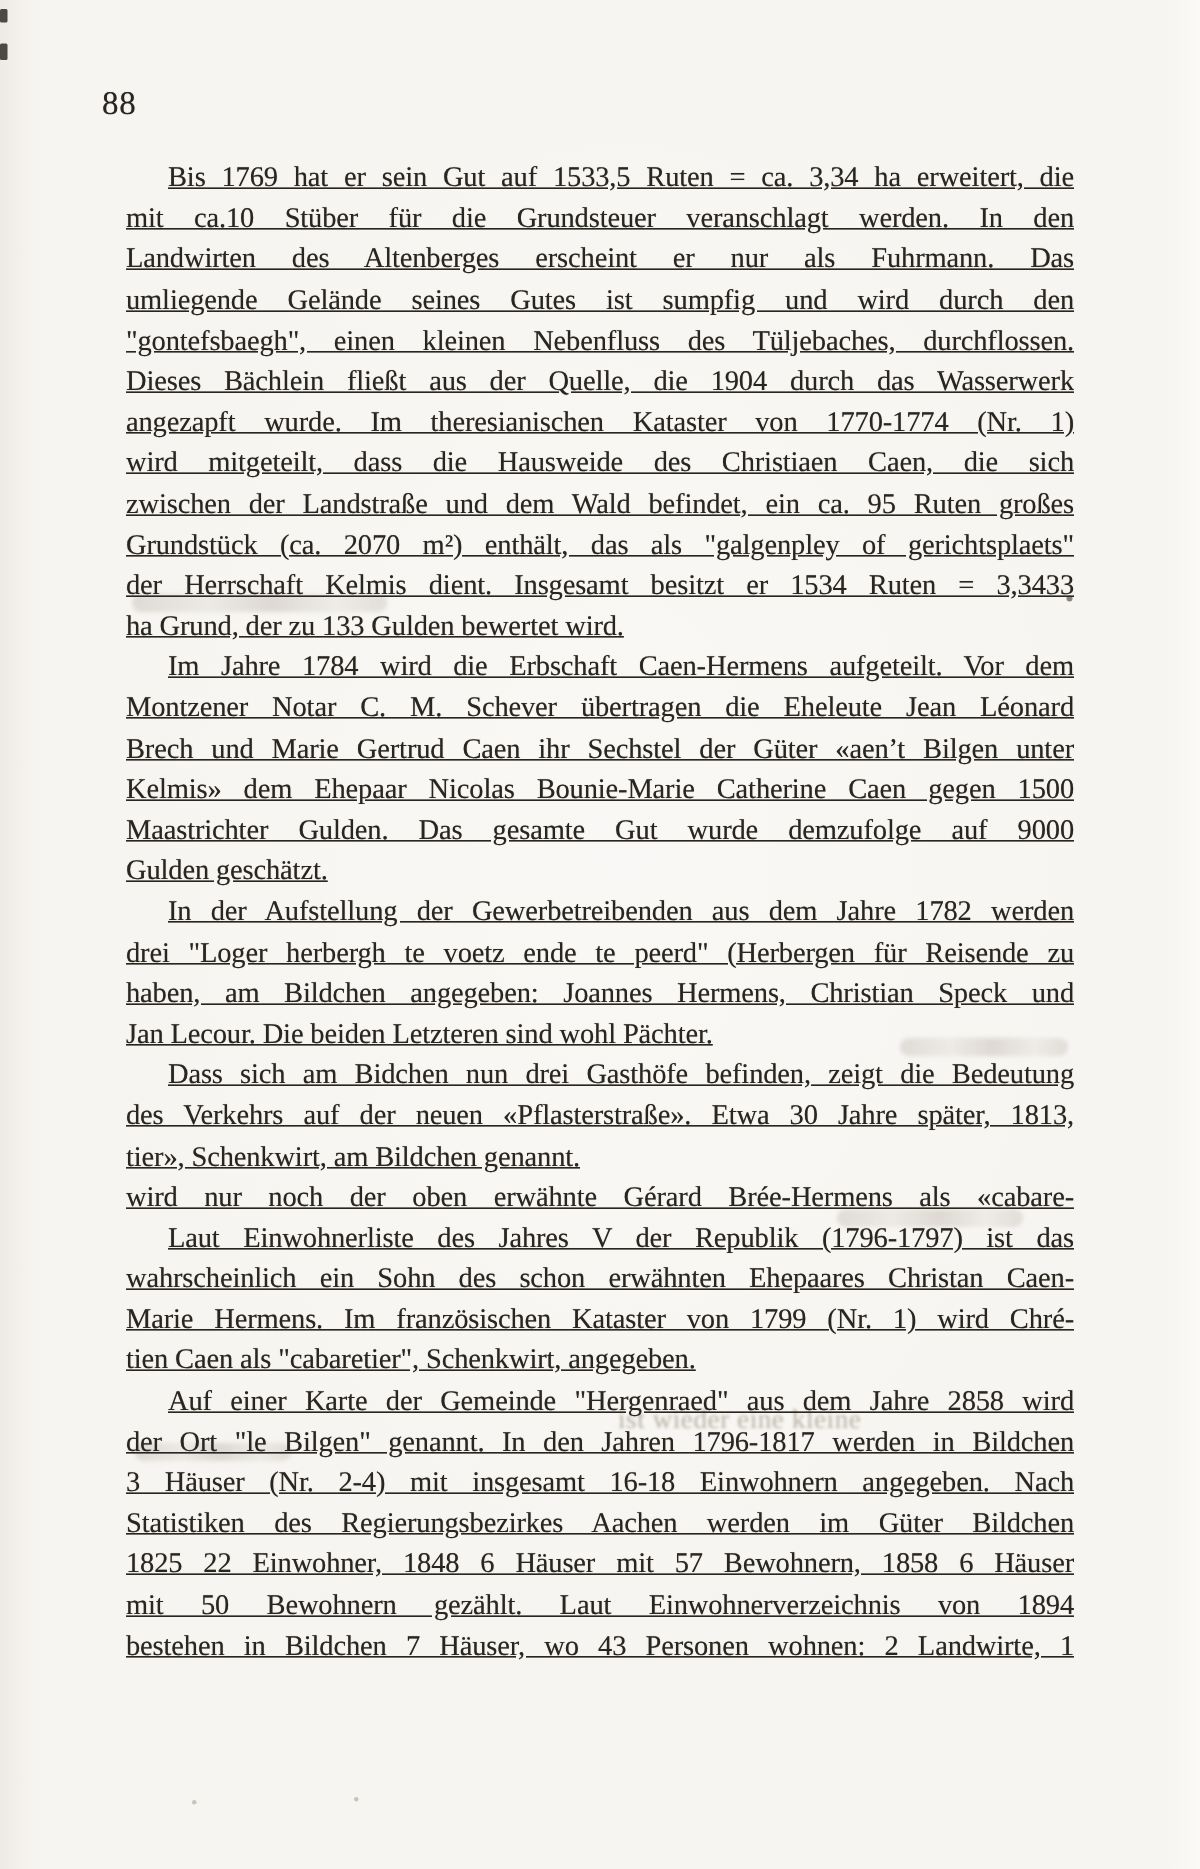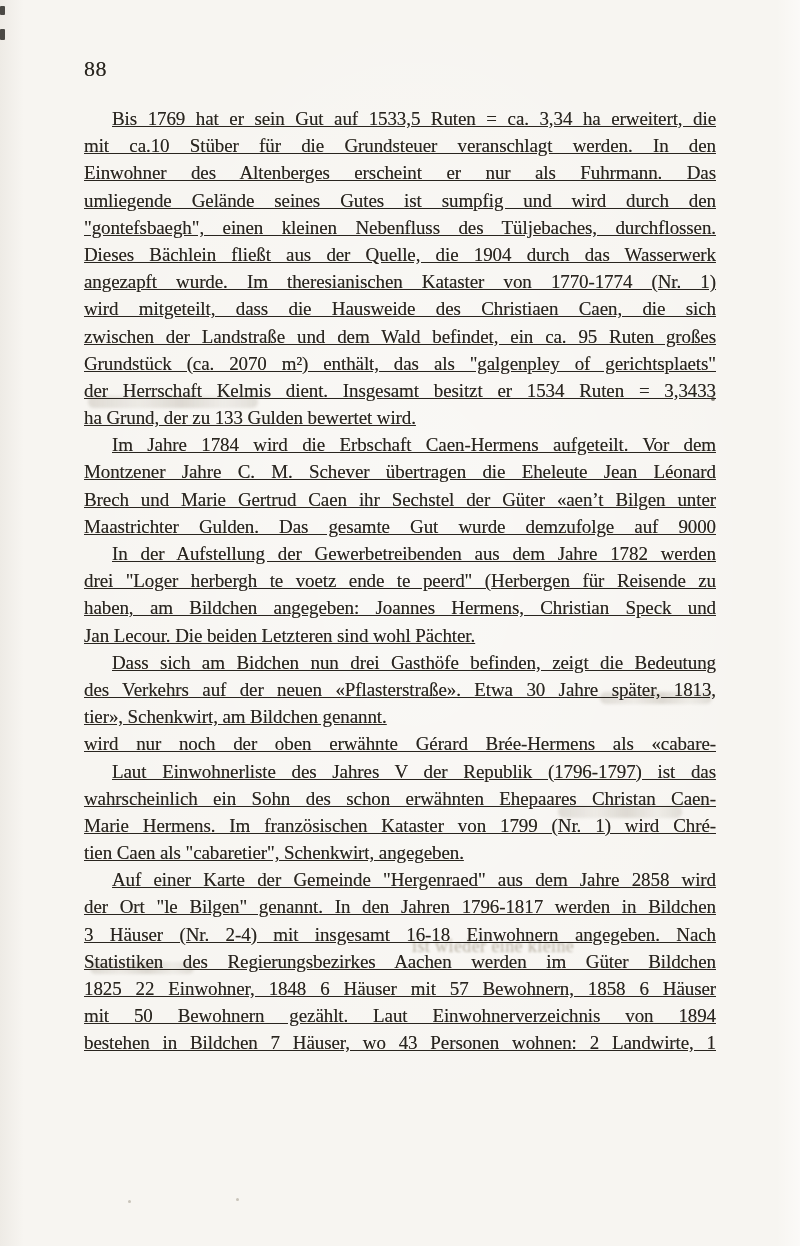--- a/index.html
+++ b/index.html
@@ -14,21 +14,21 @@
     font-family:"Liberation Serif","DejaVu Serif",serif;
   }
   .sheet{
     position:absolute;inset:0;
     background:
       radial-gradient(ellipse at 52% 45%, rgba(255,255,255,0.35) 0%, rgba(255,255,255,0) 60%),
       linear-gradient(90deg, rgba(210,204,194,0.25) 0%, rgba(210,204,194,0) 3%, rgba(210,204,194,0) 97%, rgba(255,255,255,0.5) 100%),
       var(--paper);
   }
   .pagenum{
-    position:absolute;left:84px;top:56px;
+    position:absolute;left:68px;top:56px;
     font-size:22px;color:var(--ink);
     letter-spacing:0.5px;
     text-shadow:0 0 0.5px rgba(40,36,30,0.55);
   }
   .textblock{
     position:absolute;left:84px;top:105px;width:632px;
     font-size:19px;line-height:27.2px;color:var(--ink);
     text-shadow:0 0 0.5px rgba(40,36,30,0.5);
     letter-spacing:-0.1px;
     text-decoration:underline;
@@ -81,34 +81,36 @@
   <div class="ghost g2"></div>
   <div class="ghost g3"></div>
   <div class="ghost g4"></div>
   <div class="ghost-text">ist wieder eine kleine</div>
 
   <div class="pagenum">88</div>
 
   <div class="textblock">
       <div class="line indent">Bis 1769 hat er sein Gut auf 1533,5 Ruten = ca. 3,34 ha erweitert, die</div>
       <div class="line">mit ca.10 Stüber für die Grundsteuer veranschlagt werden. In den</div>
-      <div class="line">Einwohner des Altenberges erscheint er nur als Fuhrmann. Das</div>
+      <div class="line">Landwirten des Altenberges erscheint er nur als Fuhrmann. Das</div>
       <div class="line">umliegende Gelände seines Gutes ist sumpfig und wird durch den</div>
       <div class="line">"gontefsbaegh", einen kleinen Nebenfluss des Tüljebaches, durchflossen.</div>
       <div class="line">Dieses Bächlein fließt aus der Quelle, die 1904 durch das Wasserwerk</div>
       <div class="line">angezapft wurde. Im theresianischen Kataster von 1770-1774 (Nr. 1)</div>
       <div class="line">wird mitgeteilt, dass die Hausweide des Christiaen Caen, die sich</div>
       <div class="line">zwischen der Landstraße und dem Wald befindet, ein ca. 95 Ruten großes</div>
       <div class="line">Grundstück (ca. 2070 m²) enthält, das als "galgenpley of gerichtsplaets"</div>
       <div class="line">der Herrschaft Kelmis dient. Insgesamt besitzt er 1534 Ruten = 3,3433</div>
       <div class="line para-end">ha Grund, der zu 133 Gulden bewertet wird.</div>
       <div class="line indent">Im Jahre 1784 wird die Erbschaft Caen-Hermens aufgeteilt. Vor dem</div>
-      <div class="line">Montzener Jahre C. M. Schever übertragen die Eheleute Jean Léonard</div>
+      <div class="line">Montzener Notar C. M. Schever übertragen die Eheleute Jean Léonard</div>
       <div class="line">Brech und Marie Gertrud Caen ihr Sechstel der Güter «aen’t Bilgen unter</div>
+      <div class="line">Kelmis» dem Ehepaar Nicolas Bounie-Marie Catherine Caen gegen 1500</div>
       <div class="line">Maastrichter Gulden. Das gesamte Gut wurde demzufolge auf 9000</div>
+      <div class="line para-end">Gulden geschätzt.</div>
       <div class="line indent">In der Aufstellung der Gewerbetreibenden aus dem Jahre 1782 werden</div>
       <div class="line">drei "Loger herbergh te voetz ende te peerd" (Herbergen für Reisende zu</div>
       <div class="line">haben, am Bildchen angegeben: Joannes Hermens, Christian Speck und</div>
       <div class="line para-end">Jan Lecour. Die beiden Letzteren sind wohl Pächter.</div>
       <div class="line indent">Dass sich am Bidchen nun drei Gasthöfe befinden, zeigt die Bedeutung</div>
       <div class="line">des Verkehrs auf der neuen «Pflasterstraße». Etwa 30 Jahre später, 1813,</div>
       <div class="line para-end">tier», Schenkwirt, am Bildchen genannt.</div>
       <div class="line">wird nur noch der oben erwähnte Gérard Brée-Hermens als «cabare-</div>
       <div class="line indent">Laut Einwohnerliste des Jahres V der Republik (1796-1797) ist das</div>
       <div class="line">wahrscheinlich ein Sohn des schon erwähnten Ehepaares Christan Caen-</div>

